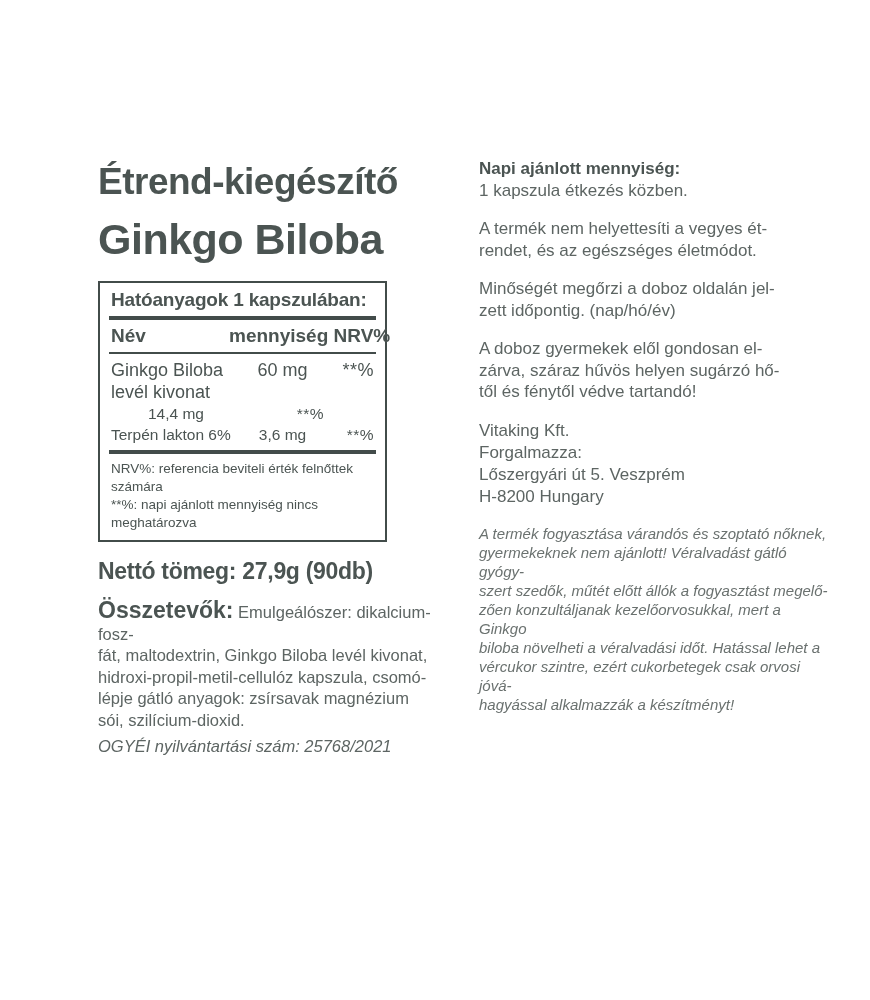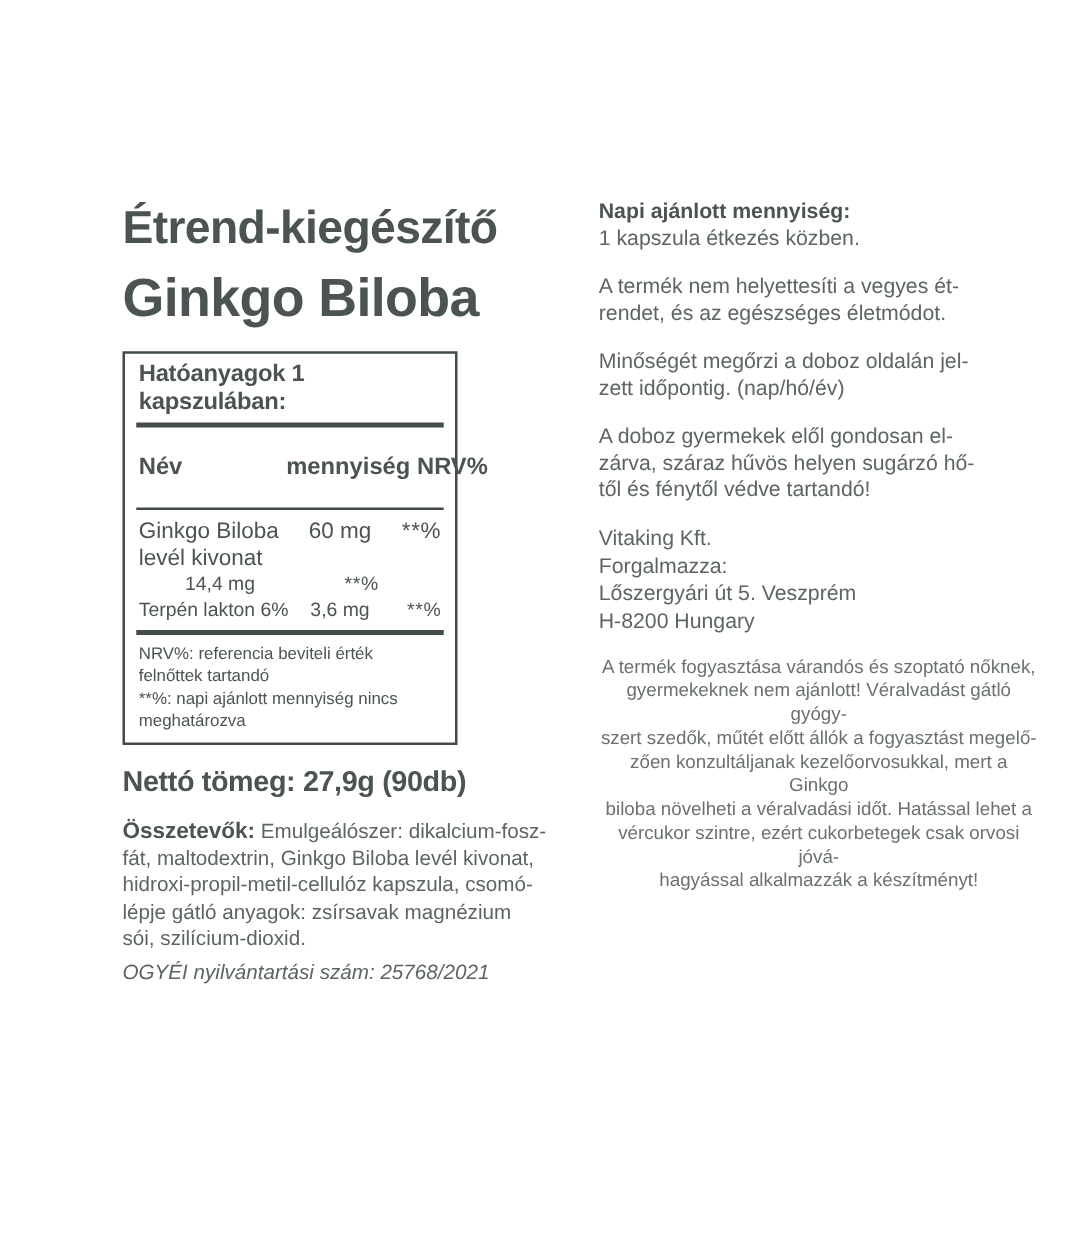--- a/index.html
+++ b/index.html
@@ -20,60 +20,59 @@
     font-size:37px; font-weight:bold; letter-spacing:-0.5px;
     color:var(--text-dark,#4b5452); line-height:1.1; padding-top:4px;
   }
   h2.name {
     font-size:43px; font-weight:bold; letter-spacing:-0.5px;
     color:var(--text-dark,#4b5452); line-height:1.1; margin-top:13px;
   }
 
   
   .supp-table {
-    margin-top:18px; width:268px;
+    margin-top:18px; width:289px;
     border:2px solid var(--border,#424c4a);
     color:var(--text-dark,#4b5452);
   }
   .t-title { font-size:19px; font-weight:bold; padding:6px 11px 5px; letter-spacing:-0.2px; }
   .rule { background:var(--border,#424c4a); margin:0 9px; }
   .rule.thick { height:4px; }
   .rule.med   { height:2.5px; }
   .t-head {
     display:grid; grid-template-columns:118px 1fr 62px;
-    font-size:19px; font-weight:bold; padding:21px 11px;
+    font-size:19px; font-weight:bold; padding:5px 11px;
     align-items:center;
   }
   .t-head .c2, .t-cell.c2 { text-align:center; }
   .t-head .c3, .t-cell.c3 { text-align:right; }
   .t-body { padding:5px 11px; }
   .t-row {
     display:grid; grid-template-columns:130px 1fr 50px;
     align-items:start;
   }
   .t-row.big  { font-size:18px; line-height:22px; }
   .t-row.small{ font-size:15.5px; line-height:21px; }
   .t-row .c3  { letter-spacing:0.5px; }
   .t-notes { padding:6px 11px 8px; font-size:13.5px; line-height:18px; }
 
   .net-weight {
     margin-top:16px; font-size:23px; font-weight:bold;
     color:var(--text-dark,#4b5452); letter-spacing:-0.3px;
   }
   .ingredients { margin-top:15px; font-size:16.5px; line-height:21.5px; }
-  .ingredients b { color:var(--text-dark,#4b5452); font-size:18px; }
+  .ingredients b { color:var(--text-dark,#4b5452); font-size:23px; }
   .registration { margin-top:6px; font-style:italic; font-size:16.5px; }
 
   .col-right p { font-size:17px; line-height:21.5px; margin-bottom:17px; }
   .col-right .b { font-weight:bold; color:var(--text-dark,#4b5452); }
   .distributor { font-size:17px; line-height:22px; margin-bottom:16px; }
   .disclaimer {
-    font-size:15px !important; line-height:19px !important;
+    font-style:italic; font-size:15px !important; line-height:19px !important;
     color:var(--text-disclaimer,#6a716f);
-    text-align:center;
   }
 </style>
 </head>
 <body style="--text-dark: #4b5452; --text-body: #5d6563; --text-disclaimer: #6a716f; --border: #424c4a;">
 
 <div>
 
   <div class="col col-left">
     <h1 class="cat">Étrend-kiegészítő</h1>
     <h2 class="name">Ginkgo Biloba</h2>
@@ -99,21 +98,21 @@
           <span class="t-cell c3">**%</span>
         </div>
         <div class="t-row small">
           <span class="t-cell c1">Terpén lakton 6%</span>
           <span class="t-cell c2">3,6 mg</span>
           <span class="t-cell c3">**%</span>
         </div>
       </div>
       <div class="rule thick"></div>
       <div class="t-notes">
-        <div>NRV%: referencia beviteli érték felnőttek tartandó</div>
+        <div>NRV%: referencia beviteli érték felnőttek számára</div>
         <div>**%: napi ajánlott mennyiség nincs meghatározva</div>
       </div>
     </div>
 
     <div class="net-weight">Nettó tömeg: 27,9g (90db)</div>
 
     <p class="ingredients"><b>Összetevők:</b> <span class="pre">Emulgeálószer: dikalcium-fosz-
 fát, maltodextrin, Ginkgo Biloba levél kivonat,
 hidroxi-propil-metil-cellulóz kapszula, csomó-
 lépje gátló anyagok: zsírsavak magnézium

